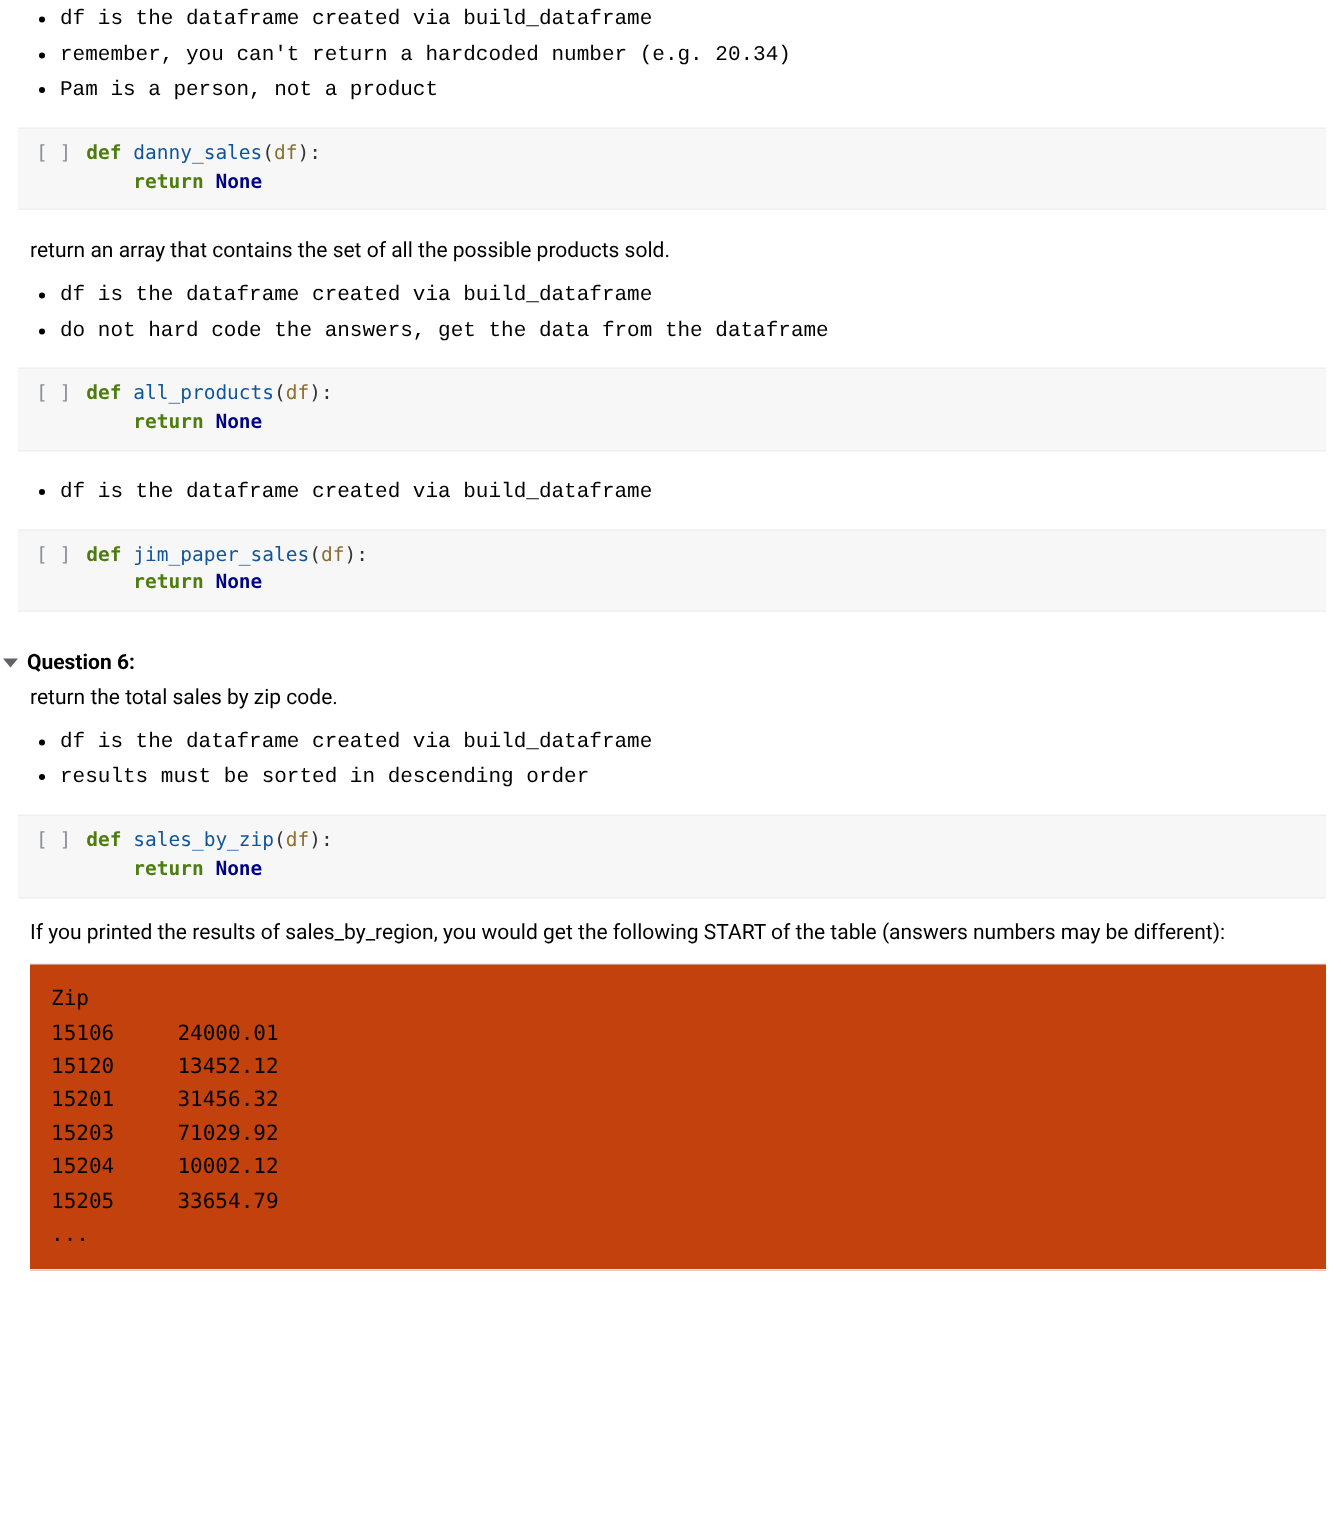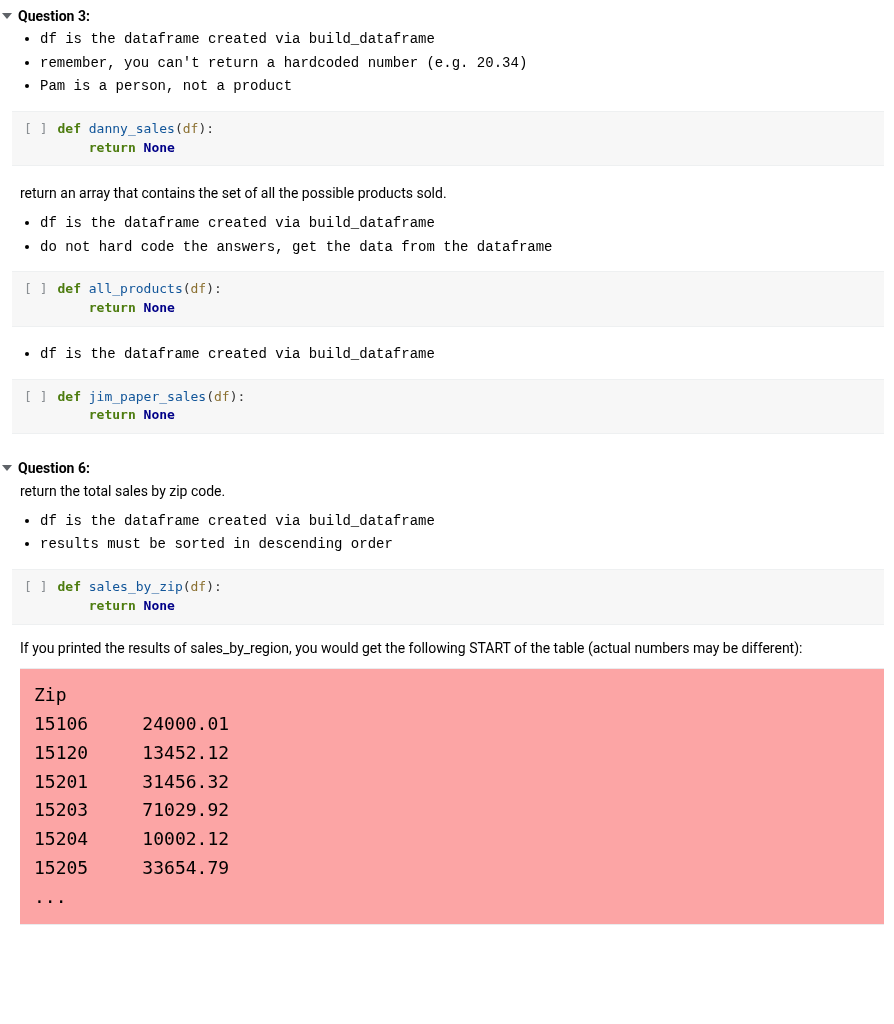--- a/index.html
+++ b/index.html
@@ -83,40 +83,36 @@
   .tok-kw      { color: #4d7c0f; font-weight: 700; }  
   .tok-fn      { color: #115599; }                    
   .tok-param   { color: #8a6f2f; }                    
   .tok-builtin { color: #000088; font-weight: 600; }  
   .tok-punct   { color: #333; }
   .note {
     margin: 14px 0 10px 0;
     line-height: 1.4;
   }
   .output-block {
-    background: #fca5a5;
+    background: #c2410c;
     border-top: 1px solid #eaecee;
     border-bottom: 1px solid #eaecee;
     padding: 12px 14px;
     margin-left: 0;
     font-family: "SFMono-Regular", ui-monospace, Menlo, Consolas, monospace;
-    font-size: 18px;
+    font-size: 14px;
     line-height: 1.6;
     white-space: pre;
   }
 </style>
 </head>
 <body>
 
 <div class="page" id="page">
     <div class="section">
-      <div class="section-header">
-        <div class="caret"></div>
-        <div class="section-title">Question 3:</div>
-      </div>
       <div class="section-body">
         <ul class="bullets">
           <li>df is the dataframe created via build_dataframe</li>
           <li>remember, you can't return a hardcoded number (e.g. 20.34)</li>
           <li>Pam is a person, not a product</li>
         </ul>
         <div class="code-cell">
           <div class="cell-prompt">[ ]</div>
           <div class="cell-code"><div><span class="tok-kw">def</span> <span class="tok-fn">danny_sales</span><span class="tok-punct">(</span><span class="tok-param">df</span><span class="tok-punct">)</span><span class="tok-punct">:</span></div><div>    <span class="tok-kw">return</span> <span class="tok-builtin">None</span></div></div>
         </div>
@@ -154,21 +150,21 @@
       <div class="section-body">
         <div class="desc">return the total sales by zip code.</div>
         <ul class="bullets">
           <li>df is the dataframe created via build_dataframe</li>
           <li>results must be sorted in descending order</li>
         </ul>
         <div class="code-cell">
           <div class="cell-prompt">[ ]</div>
           <div class="cell-code"><div><span class="tok-kw">def</span> <span class="tok-fn">sales_by_zip</span><span class="tok-punct">(</span><span class="tok-param">df</span><span class="tok-punct">)</span><span class="tok-punct">:</span></div><div>    <span class="tok-kw">return</span> <span class="tok-builtin">None</span></div></div>
         </div>
-        <div class="note">If you printed the results of sales_by_region, you would get the following START of the table (actual numbers may be different):</div>
+        <div class="note">If you printed the results of sales_by_region, you would get the following START of the table (answers numbers may be different):</div>
         <div class="output-block">Zip
 15106     24000.01
 15120     13452.12
 15201     31456.32
 15203     71029.92
 15204     10002.12
 15205     33654.79
 ...</div>
       </div>
     </div>

